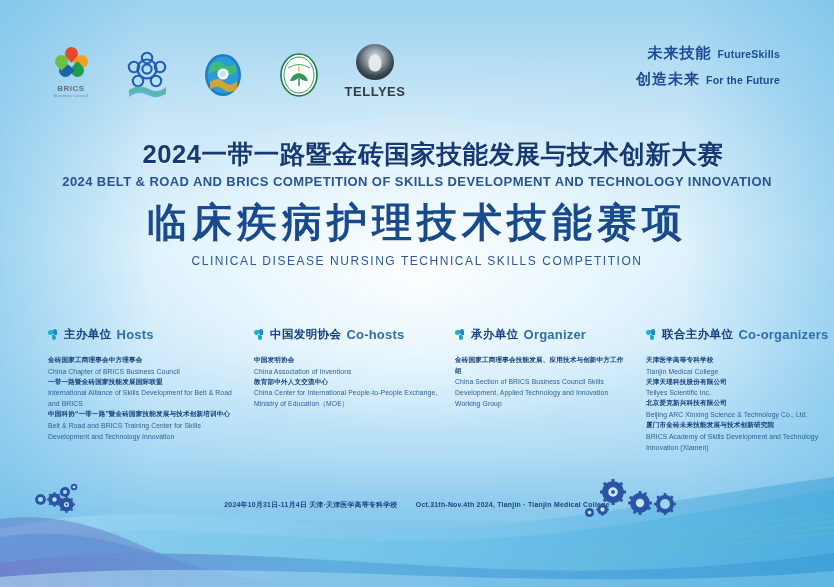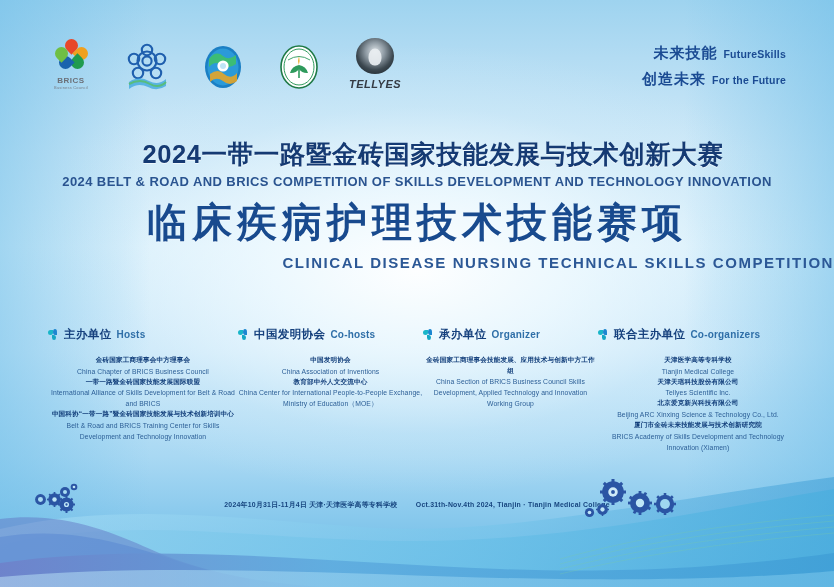--- a/index.html
+++ b/index.html
@@ -13,72 +13,72 @@
     background:
       radial-gradient(ellipse 62% 48% at 50% 46%, rgba(255,255,255,0.95) 0%, rgba(242,251,255,0.75) 28%, rgba(214,238,250,0.28) 58%, rgba(190,228,247,0.0) 80%),
       linear-gradient(180deg,#9ed3ef 0%, #b3dcf3 10%, #cfe9f8 26%, #dff2fc 42%, #cfeafa 60%, #a8d8f3 78%, #7cc3ea 92%, #63b6e4 100%);
   }
   
   .edge-l,.edge-r{position:absolute;top:0;bottom:0;width:150px;pointer-events:none;}
   .edge-l{left:0;background:linear-gradient(90deg,rgba(110,190,232,.55),rgba(110,190,232,0));}
   .edge-r{right:0;background:linear-gradient(270deg,rgba(110,190,232,.55),rgba(110,190,232,0));}
 
   
-  .logos{position:absolute;left:48px;top:32px;display:flex;align-items:flex-end;gap:30px;}
+  .logos{position:absolute;left:48px;top:40px;display:flex;align-items:flex-end;gap:30px;}
   .logo{position:relative;width:46px;height:58px;display:flex;flex-direction:column;align-items:center;justify-content:flex-end;}
   .logo .mark{width:40px;height:38px;position:relative;}
 
   
   .brics-mark{width:34px;height:30px;margin:0 auto;position:relative;}
   .brics-mark span{position:absolute;width:13px;height:13px;border-radius:50% 50% 50% 0;}
   .brics-mark span:nth-child(1){background:#e8472a;left:11px;top:0;transform:rotate(-45deg);}
   .brics-mark span:nth-child(2){background:#f0a01e;left:21px;top:8px;transform:rotate(45deg);}
   .brics-mark span:nth-child(3){background:#1f9b4e;left:17px;top:17px;transform:rotate(135deg);}
   .brics-mark span:nth-child(4){background:#1a63ad;left:5px;top:17px;transform:rotate(225deg);}
   .brics-mark span:nth-child(5){background:#6fbf44;left:1px;top:8px;transform:rotate(315deg);}
   .brics-txt{font-size:8px;font-weight:bold;color:#6b6f77;letter-spacing:.5px;line-height:1;}
   .brics-sub{font-size:4px;color:#7a7f88;letter-spacing:.2px;}
   .tellyes-mark{width:38px;height:36px;border-radius:50%;
     background:radial-gradient(circle at 50% 38%, #dfe6ea 0%, #8e9aa3 32%, #3c4850 62%, #121a20 100%);
     position:relative;overflow:hidden;}
   .tellyes-mark:after{content:"";position:absolute;left:50%;top:38%;transform:translate(-50%,-20%);
     width:13px;height:17px;border-radius:50% 50% 45% 45%;background:#e9eef1;opacity:.92;}
 
   
-  .slogan{position:absolute;right:48px;top:44px;text-align:right;color:#1f4e96;}
+  .slogan{position:absolute;right:54px;top:44px;text-align:right;color:#1f4e96;}
   .slogan .line{display:flex;align-items:baseline;justify-content:flex-end;gap:6px;margin-bottom:7px;}
   .slogan .zh{font-size:15px;font-weight:bold;letter-spacing:1px;color:#1b4b93;}
   .slogan .en{font-size:10.5px;font-weight:bold;color:#1b4b93;letter-spacing:.2px;}
 
   
   .headline{position:absolute;left:0;right:0;top:140px;text-align:center;}
   .h-zh{font-size:25.5px;font-weight:bold;color:#153a73;letter-spacing:.6px;line-height:1.15;
         text-shadow:0 1px 0 rgba(255,255,255,.6);margin-left:32px;}
   .h-en{font-size:13px;font-weight:bold;color:#2a5490;letter-spacing:.42px;margin-top:5px;}
 
   .sub{position:absolute;left:0;right:0;top:200px;text-align:center;}
   .s-zh{font-size:40px;font-weight:bold;color:#184a8e;letter-spacing:5px;line-height:1.12;
         text-shadow:0 1px 1px rgba(255,255,255,.55);}
-  .s-en{font-size:15px;font-weight:bold;color:#2c5896;letter-spacing:1.55px;margin-top:9px;text-align:right;}
-
-  
-  .orgs{position:absolute;left:48px;right:30px;top:327px;display:flex;gap:0;text-align:center;}
+  .s-en{font-size:12px;font-weight:normal;color:#2c5896;letter-spacing:1.55px;margin-top:9px;}
+
+  
+  .orgs{position:absolute;left:48px;right:30px;top:327px;display:flex;gap:16px;}
   .col{flex:0 0 auto;}
   .col1{width:190px;}
   .col2{width:185px;}
   .col3{width:175px;}
   .col4{width:200px;}
   .col-head{display:flex;align-items:center;gap:5px;margin-bottom:13px;}
   .leaf-icon{width:11px;height:11px;position:relative;flex:0 0 auto;}
   .leaf-icon i{position:absolute;display:block;background:#19b6c9;border-radius:50% 0 50% 50%;}
   .leaf-icon i:nth-child(1){width:5px;height:5px;left:0;top:1px;}
   .leaf-icon i:nth-child(2){width:4px;height:6px;left:5px;top:0;background:#1b86d0;border-radius:50% 50% 0 50%;}
   .leaf-icon i:nth-child(3){width:4px;height:5px;left:4px;top:6px;background:#14a7c4;border-radius:0 50% 50% 50%;}
   .ch-zh{font-size:11.5px;font-weight:bold;color:#15407d;letter-spacing:.4px;}
-  .ch-en{font-size:10px;font-weight:bold;color:#2f6fa8;letter-spacing:.2px;}
+  .ch-en{font-size:13px;font-weight:bold;color:#2f6fa8;letter-spacing:.2px;}
   .entry{margin-bottom:0;}
   .e-zh{font-size:6.6px;font-weight:bold;color:#14407c;line-height:1.62;letter-spacing:.15px;}
   .e-en{font-size:6.8px;color:#2b5e96;line-height:1.62;letter-spacing:.1px;}
 
   
   .datebar{position:absolute;left:0;right:0;top:500px;text-align:center;
            font-size:6.9px;font-weight:bold;color:#17457f;letter-spacing:.25px;}
   .datebar .gap{display:inline-block;width:14px;}
 
   
@@ -142,21 +142,21 @@
         <ellipse cx="21" cy="23" rx="15" ry="18" fill="none" stroke="#2f9a5c" stroke-width="1"></ellipse>
         <path d="M21 12 q-1.6 5 -0.2 9 q1.4 -4 0.2 -9 z" fill="#e8a81c"></path>
         <path d="M21 21 q-7 1 -9 8 q6 0.5 9 -4 q3 4.5 9 4 q-2 -7 -9 -8 z" fill="#2f9a5c"></path>
         <path d="M21 25 l0 9" stroke="#2f9a5c" stroke-width="1.6"></path>
         <path d="M10 16 q11 -7 22 0" fill="none" stroke="#2f9a5c" stroke-width=".9"></path>
       </svg>
     </div>
 
     <div class="logo">
       <div class="tellyes-mark"></div>
-      <div class="brics-txt" style="margin-top:5px;color:#343b44;font-size:11px;font-style:italic;">TELLYES</div>
+      <div class="brics-txt" style="margin-top:5px;color:#343b44;font-size:13px;">TELLYES</div>
     </div>
   </div>
 
   <div class="slogan">
     <div class="line">
       <span class="zh">未来技能</span>
       <span class="en">FutureSkills</span>
     </div>
     <div class="line">
       <span class="zh">创造未来</span>

